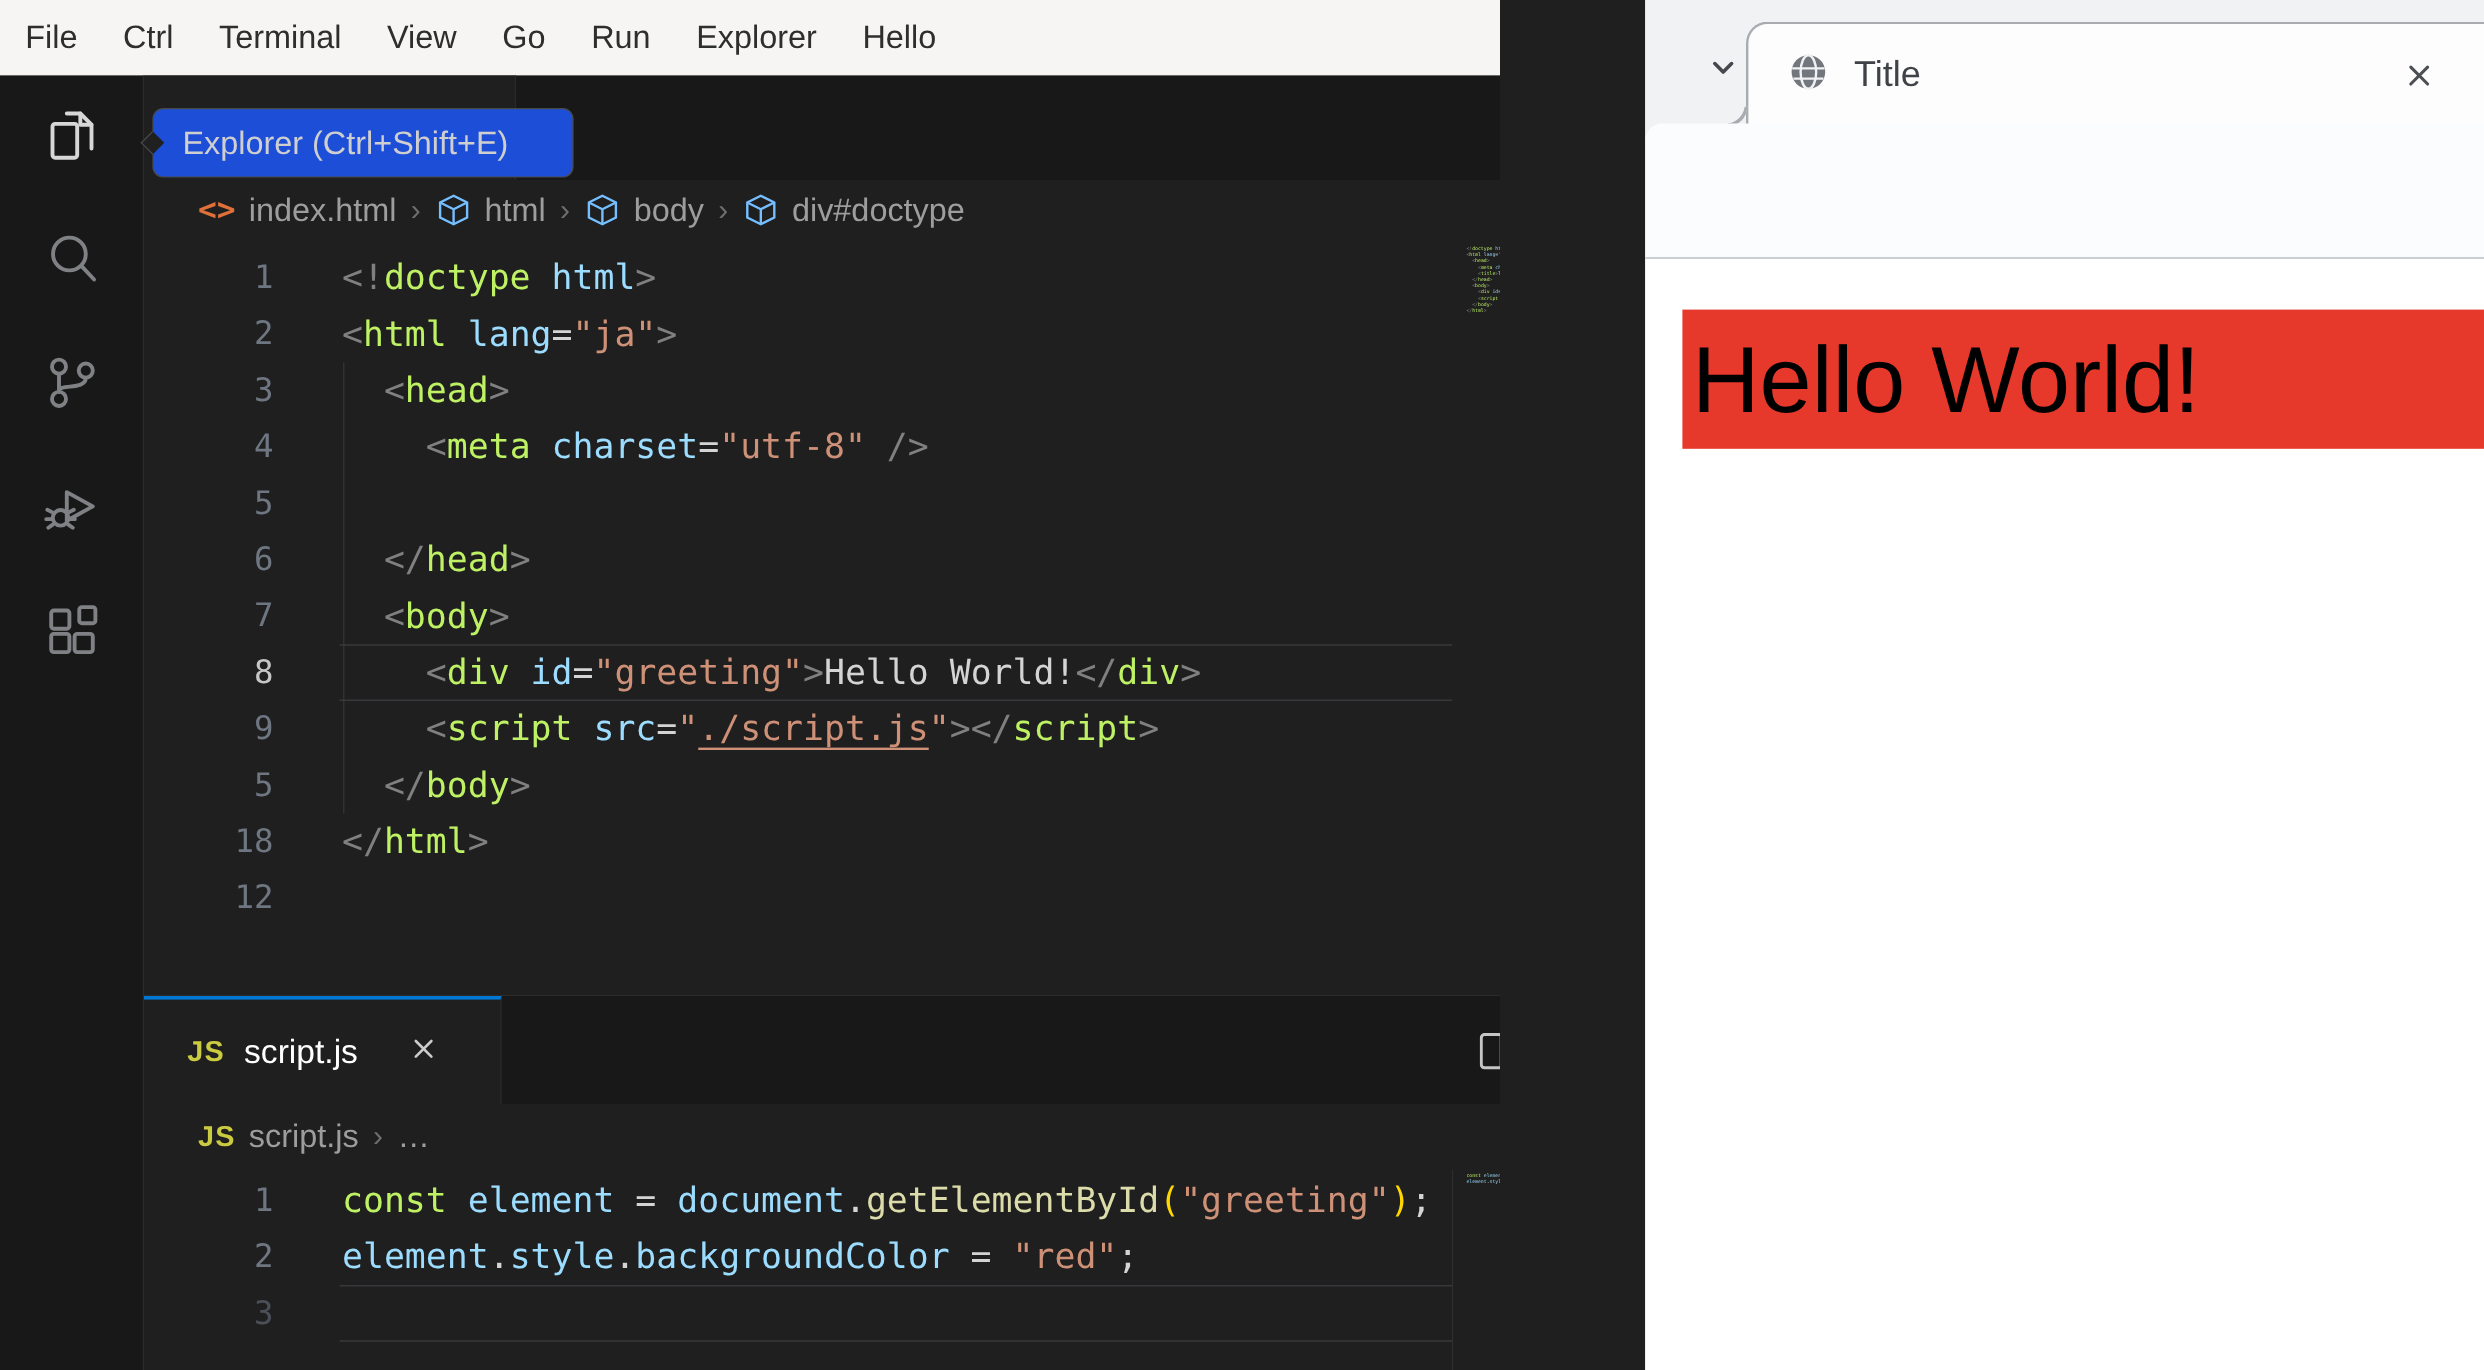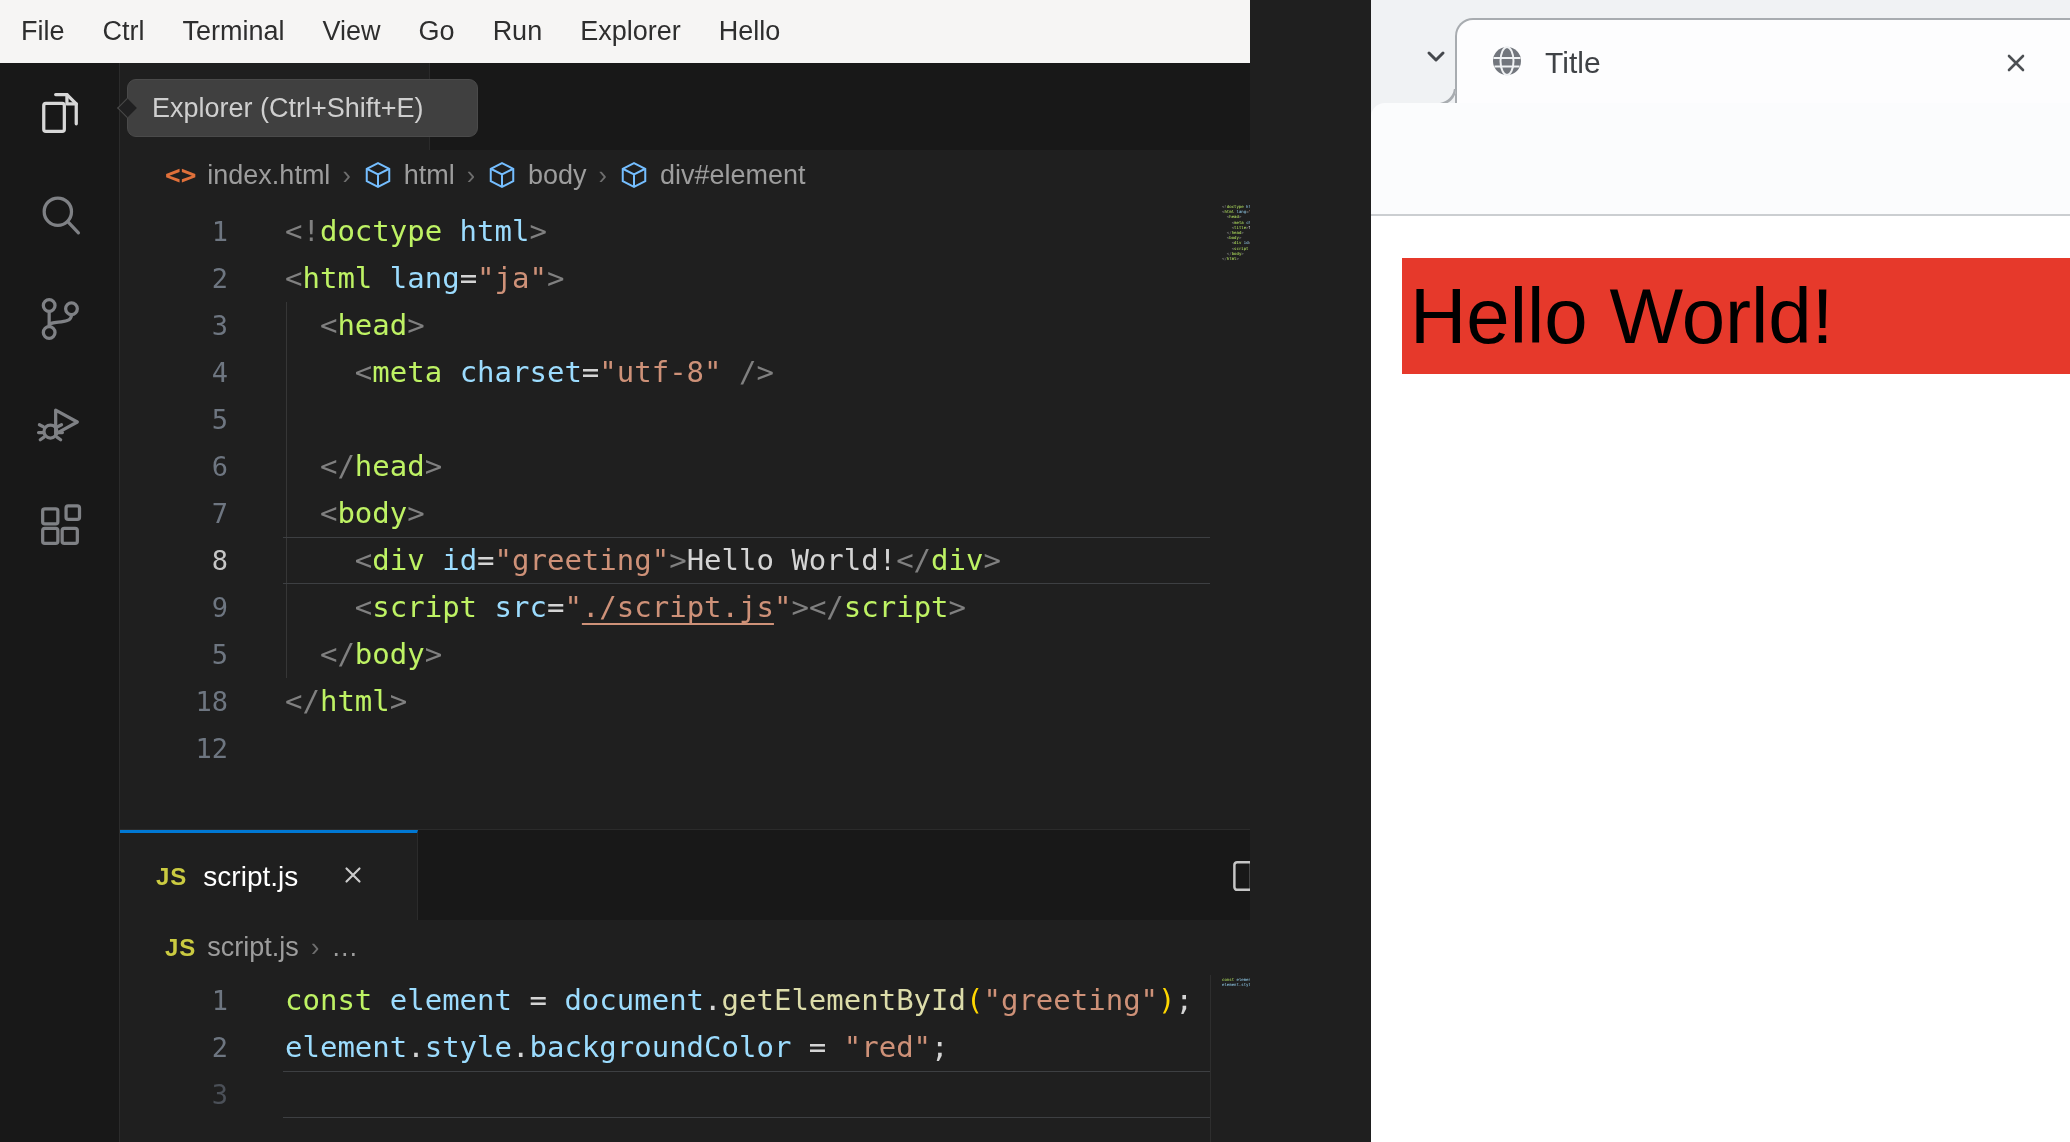--- a/index.html
+++ b/index.html
@@ -40,21 +40,21 @@
   .tk-stru{color:#ce9178; text-decoration:underline; text-underline-offset:6px;}
   .tk-p{color:#808080} .tk-fg{color:#d4d4d4} .tk-fn{color:#dcdcaa} .tk-gold{color:#ffd700}
   .curline { position:absolute; left:163px; width:927px; height:47px; border-top:1px solid #3d3f42; border-bottom:1px solid #3d3f42; }
   .indent-guide { position:absolute; left:166px; width:1px; background:#363636; }
 
   .minimap { position:absolute; font-family:"DejaVu Sans Mono", monospace; font-size:4px; line-height:5.2px; white-space:pre; opacity:.95; }
   .vline { position:absolute; width:1px; background:#2e2e2e; }
   .scrollcol { position:absolute; width:33px; border-left:1px solid #2e2e2e; }
   .scrollmark { position:absolute; width:33px; height:5px; background:#6a6a6a; }
 
-  .tooltip { position:absolute; left:127px; top:79px; width:351px; height:58px; background:#404040; border:1.5px solid #4a4a4a; border-radius:9px; display:flex; align-items:center; padding-left:24px; font-size:27px; color:#cfcfcf; z-index:30; }
+  .tooltip { position:absolute; left:127px; top:90px; width:351px; height:58px; background:#1d4ed8; border:1.5px solid #4a4a4a; border-radius:9px; display:flex; align-items:center; padding-left:24px; font-size:27px; color:#cfcfcf; z-index:30; }
   .tooltip::before { content:""; position:absolute; left:-8px; top:50%; width:13px; height:13px; background:#202021; border-left:1.5px solid #4a4a4a; border-bottom:1.5px solid #4a4a4a; transform:translateY(-50%) rotate(45deg); }
 
   .sash { position:absolute; left:120px; top:829px; width:1251px; height:1px; background:#2b2b2b; }
   .tabbar2 { position:absolute; left:120px; top:830px; width:1251px; height:90px; background:#181818; }
   .tab-bottom { position:absolute; left:0; top:0; width:298px; height:90px; background:#1f1f1f; border-top:3px solid #0078d4; border-right:1px solid #2b2b2b; display:flex; align-items:center; padding-left:36px; gap:16px; }
   .tab-bottom .tlabel { font-size:28px; color:#ffffff; }
   .closex svg { width:26px; height:26px; stroke:#cccccc; stroke-width:2; fill:none; stroke-linecap:round; }
   .split-ico svg { width:36px; height:32px; stroke:#c5c5c5; stroke-width:1.8; fill:none; }
 
   
@@ -163,21 +163,21 @@
         <span class="cube"><svg viewBox="0 0 24 24">
             <path d="M12 2.5 L21 7 V17 L12 21.5 L3 17 V7 Z"></path>
             <path d="M3 7 L12 11.5 L21 7 M12 11.5 V21.5"></path>
           </svg></span>
         <span>body</span>
         <span class="sep">›</span>
         <span class="cube"><svg viewBox="0 0 24 24">
             <path d="M12 2.5 L21 7 V17 L12 21.5 L3 17 V7 Z"></path>
             <path d="M3 7 L12 11.5 L21 7 M12 11.5 V21.5"></path>
           </svg></span>
-        <span>div#element</span>
+        <span>div#doctype</span>
       </div>
 
     <div class="editor" id="editor-html" style="top:200px; height:630px;">
       <div class="indent-guide" style="top:102px; height:376px;"></div>
     <div class="crow" style="top: 8px;">
           <span class="ln">1</span>
           <span class="code"><span class="tk-p">&lt;!</span><span class="tk-tag">doctype</span><span class="tk-fg"> </span><span class="tk-attr">html</span><span class="tk-p">&gt;</span></span>
         </div>
         <div class="crow" style="top: 55px;">
           <span class="ln">2</span>

